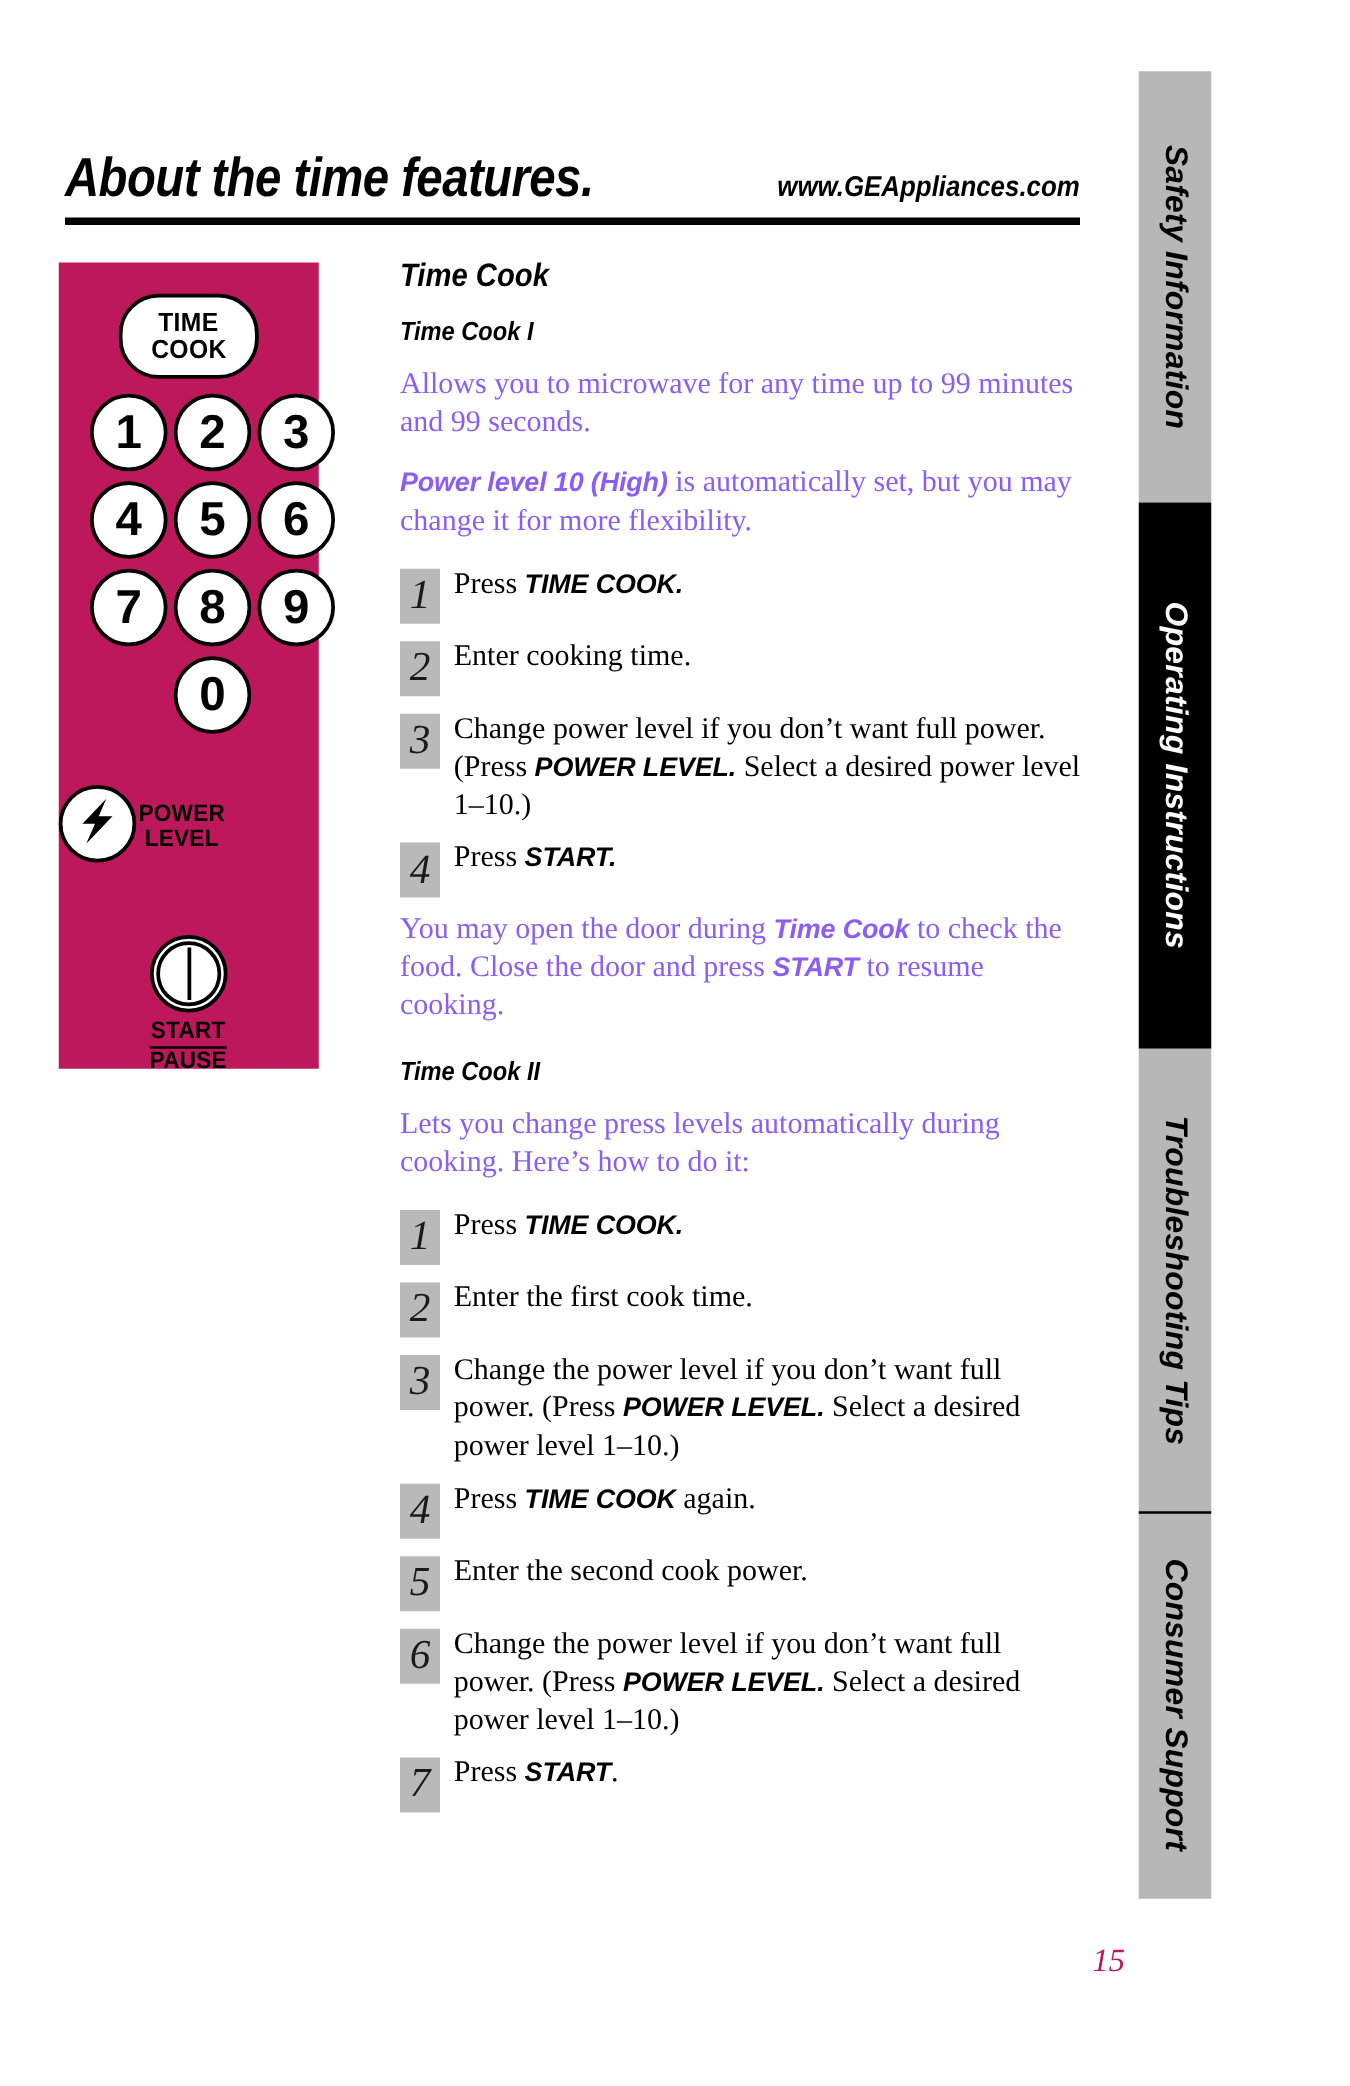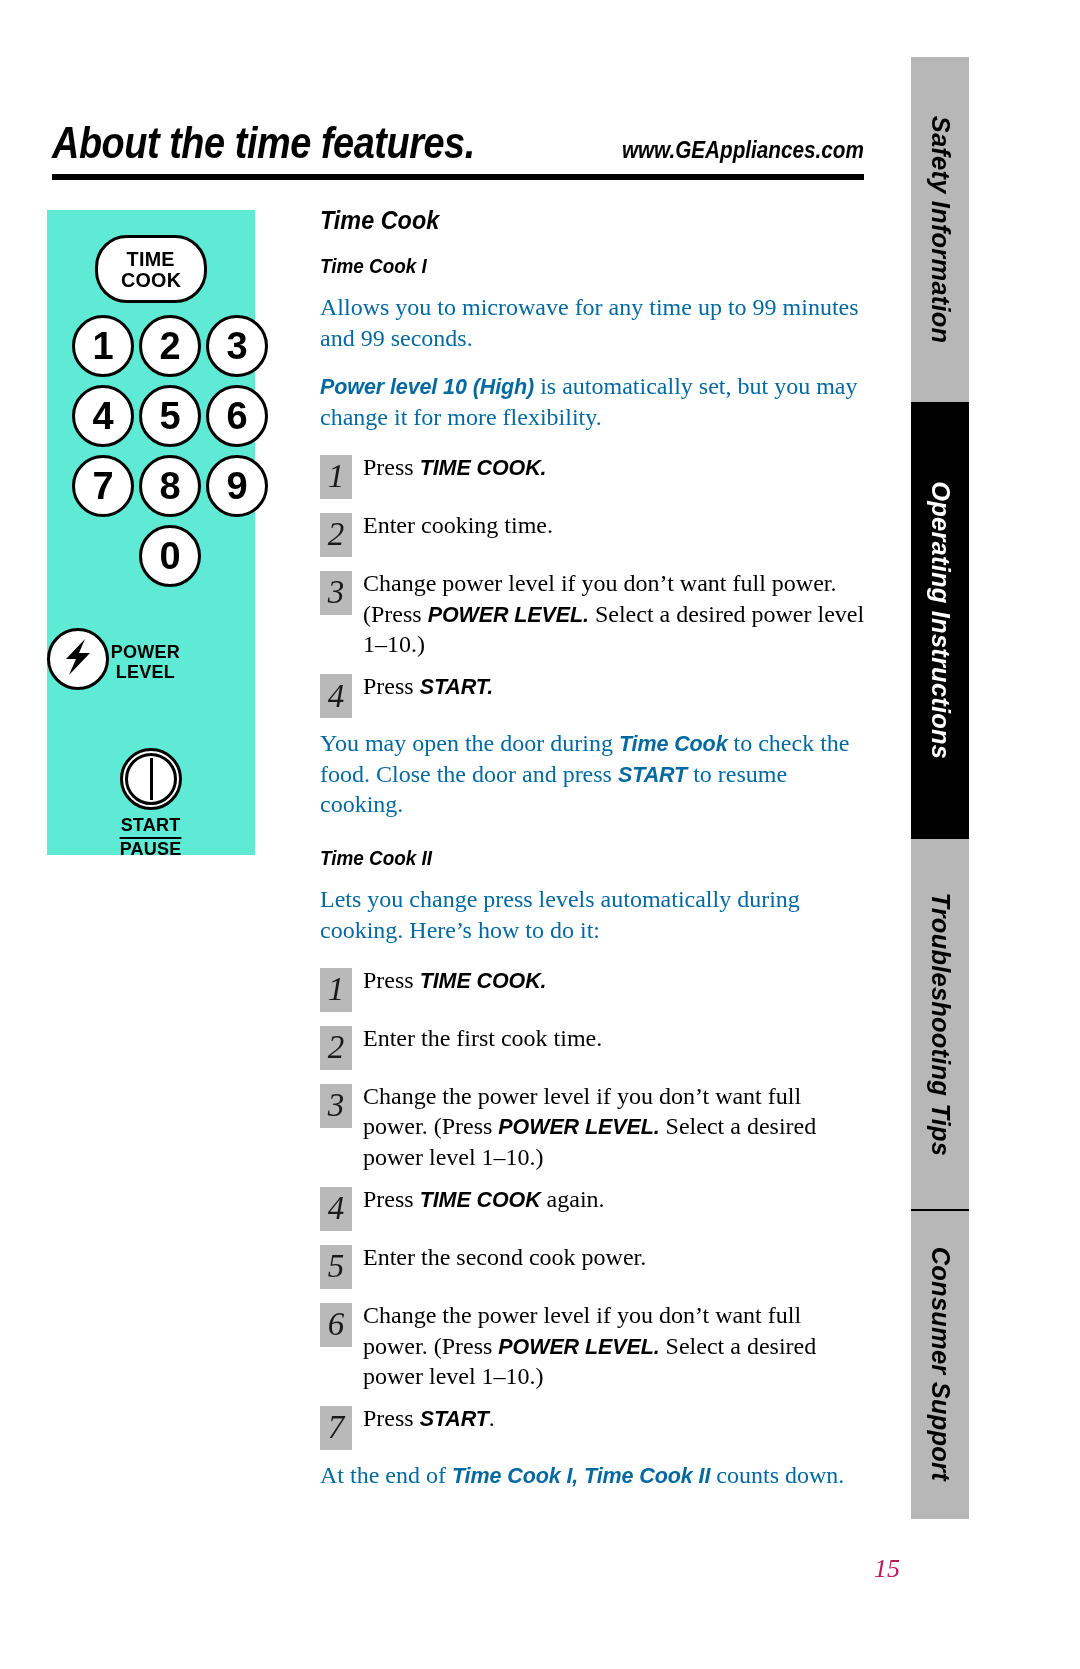--- a/index.html
+++ b/index.html
@@ -97,21 +97,21 @@
     background: #000;
   }
 
   
   .keypad-panel {
     position: absolute;
     left: 47px;
     top: 210px;
     width: 208px;
     height: 645px;
-    background: #5eead4;
+    background: #be185d;
   }
   .key-timecook {
     position: absolute;
     left: 50%;
     top: 25px;
     transform: translateX(-50%);
     width: 106px;
     height: 62px;
     border: 3px solid #000;
     border-radius: 32px;
@@ -258,21 +258,21 @@
     transform: scaleX(0.9);
     transform-origin: left center;
     margin: 0 0 14px 0;
   }
   .h3.spaced { margin-top: 26px; }
   p.body {
     font-family: "Liberation Serif", serif;
     font-size: 24px;
     line-height: 1.28;
     margin: 0 0 18px 0;
-    color: #0369a1;
+    color: #8b5cf6;
   }
   b.cmd {
     font-family: "Liberation Sans", sans-serif;
     font-weight: bold;
     font-style: italic;
     font-size: 21.5px;
     letter-spacing: -0.1px;
     margin-top: 20px;
   }
   .steps { margin: 4px 0 6px 0; }
@@ -459,17 +459,16 @@
     <div class="step">
       <div class="step-num">6</div>
       <div class="step-text"><span>Change the power level if you don’t want full power. (Press </span><b class="cmd">POWER LEVEL.</b><span> Select a desired power level 1–10.)</span></div>
     </div>
     <div class="step">
       <div class="step-num">7</div>
       <div class="step-text"><span>Press </span><b class="cmd">START</b><span>.</span></div>
     </div>
   </div>
 
-  <p class="body"><span>At the end of </span><b class="cmd">Time Cook I, Time Cook II</b><span> counts down.</span></p>
 
 </div>
 
 <div class="page-number">15</div>
 
 </body></html>

